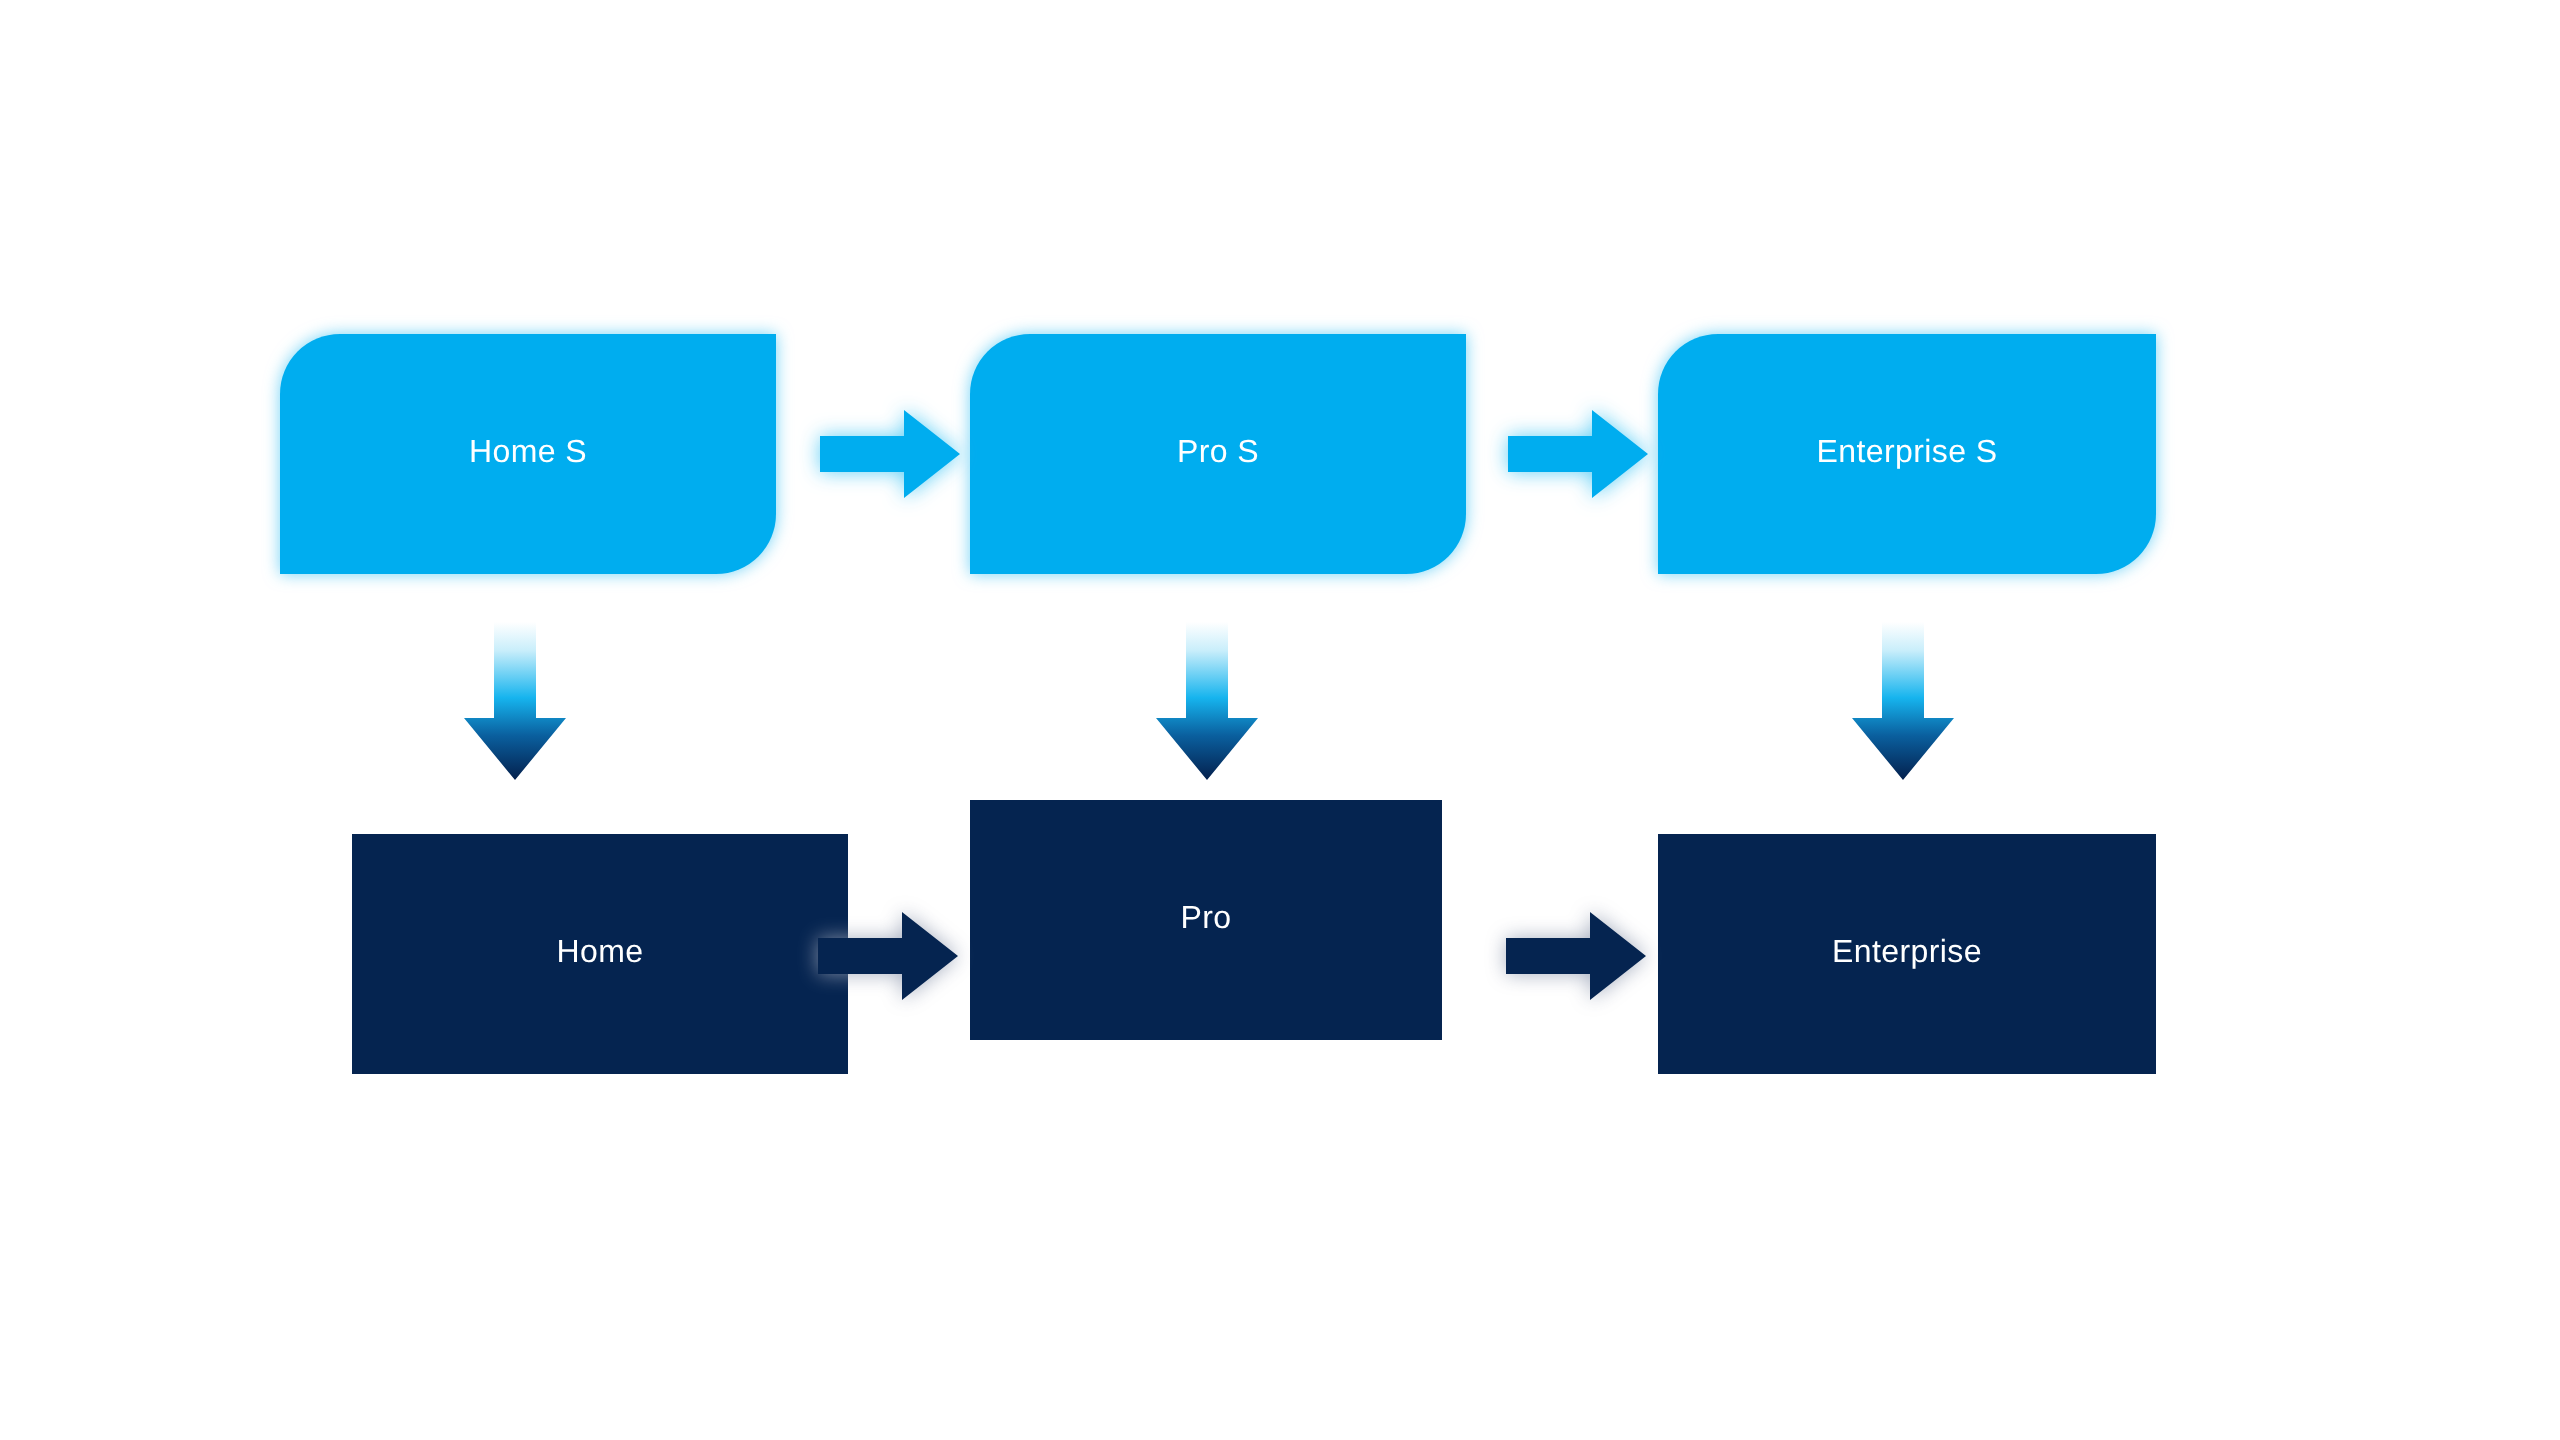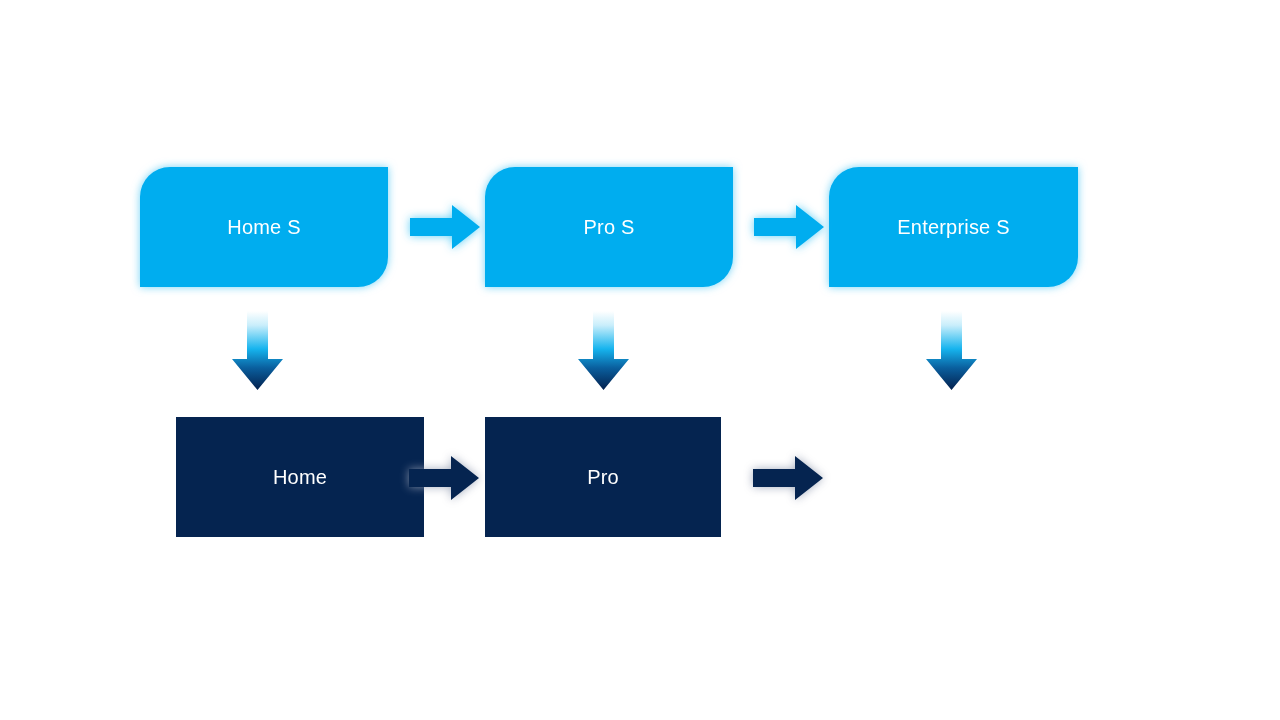--- a/index.html
+++ b/index.html
@@ -25,21 +25,21 @@
   .node {
     position: absolute;
     display: flex;
     align-items: center;
     justify-content: center;
     box-sizing: border-box;
   }
 
   .node-label {
     color: #ffffff;
-    font-size: 20px;
+    font-size: 16px;
     font-weight: 400;
     letter-spacing: 0.2px;
     line-height: 1;
     white-space: nowrap;
     font-family: "Liberation Sans", sans-serif;
   }
 
   
   .node-top {
     background: #00adef;
@@ -144,24 +144,27 @@
         </linearGradient>
       </defs>
       <path d="M16,0 L37,0 L37,48 L52,48 L26.5,79 L1,48 L16,48 Z" fill="url(#vgrad3)"></path>
     </svg>
   </div>
 
   <div class="node node-bottom" style="left:140px; top:417px; width:248px; height:120px;margin-left:36px;">
     <span class="node-label">Home</span>
   </div>
 
-  <div class="node node-bottom" style="left:485px; top:417px; width:236px; height:120px;align-items:center;">
+  <div class="node node-bottom" style="left:485px; top:400px; width:236px; height:120px;align-items:center;">
     <span class="node-label">Pro</span>
   </div>
 
+  <div class="node node-bottom" style="left:829px; top:417px; width:249px; height:120px;">
+    <span class="node-label">Enterprise</span>
+  </div>
 
   <div class="arrow-h glow-navy" style="left:409px; top:455px; width:70px; height:46px;">
     <svg width="70" height="46" viewBox="0 0 70 46">
       <path d="M0,14 L42,14 L42,1 L70,23 L42,45 L42,32 L0,32 Z" fill="#052450"></path>
     </svg>
   </div>
 
   <div class="arrow-h glow-navy" style="left:753px; top:455px; width:70px; height:46px;">
     <svg width="70" height="46" viewBox="0 0 70 46">
       <path d="M0,14 L42,14 L42,1 L70,23 L42,45 L42,32 L0,32 Z" fill="#052450"></path>

